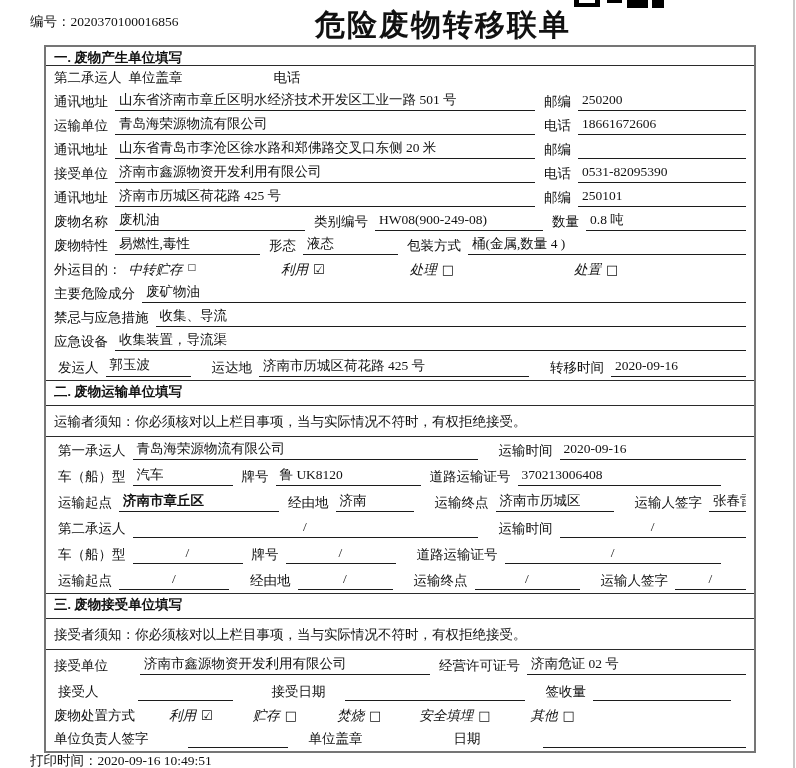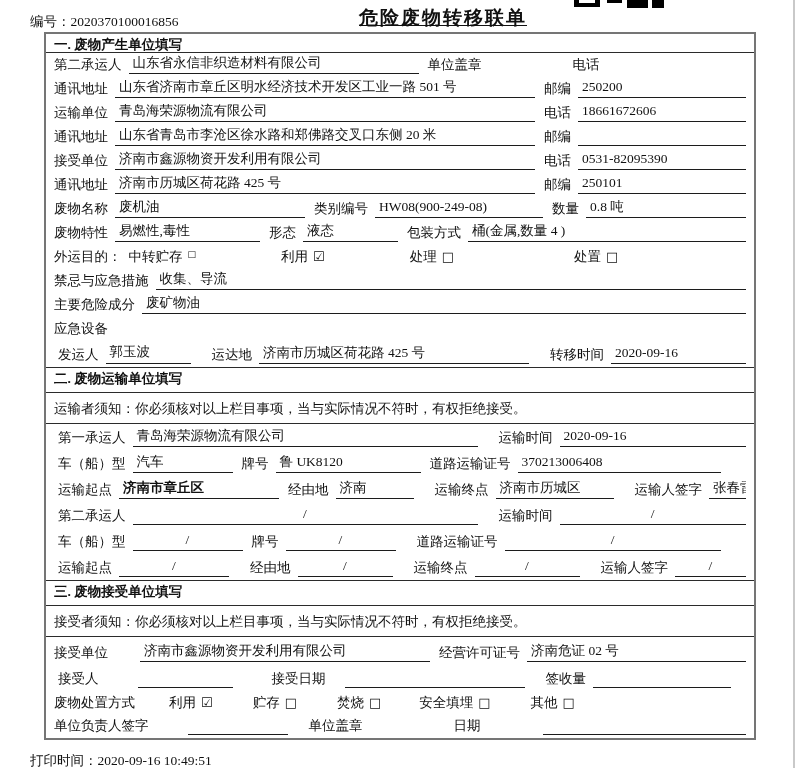--- a/index.html
+++ b/index.html
@@ -13,40 +13,40 @@
   .qr i{position:absolute;background:#000;display:block;}
   .qr .q1{left:0;top:0;width:5px;height:7px;}
   .qr .q2{left:21px;top:0;width:5px;height:7px;}
   .qr .q3{left:0;top:3px;width:26px;height:4px;}
   .qr .q4{left:33px;top:0;width:15px;height:3px;}
   .qr .q5{left:53px;top:0;width:21px;height:8px;}
   .qr .q6{left:78px;top:0;width:12px;height:8px;}
 
   .serial{position:absolute;left:30px;top:13px;white-space:nowrap;}
   .title{position:absolute;left:90px;right:0;top:5px;margin:0;text-align:center;
-         font-size:19px;font-weight:bold;letter-spacing:2px;text-decoration:underline;}
-
-  .form{position:absolute;left:44px;top:32px;width:712px;border:2px solid #757575;
+         font-size:30px;font-weight:bold;letter-spacing:2px;}
+
+  .form{position:absolute;left:44px;top:45px;width:712px;border:2px solid #757575;
         box-sizing:border-box;background:#fff;}
   .sec-h{font-weight:bold;padding:2px 8px 1px;border-bottom:1px solid #2b2b2b;
          height:19px;box-sizing:border-box;}
   .sec-h.bt{border-top:1px solid #2b2b2b;height:26px;}
   .notice{padding:7px 8px 5px;border-bottom:1px solid #2b2b2b;}
 
   .row{display:flex;align-items:flex-end;padding:0 8px 3px;box-sizing:border-box;}
   .row span{line-height:1.25;white-space:nowrap;}
   .h24{height:24px;} .h26{height:26px;padding-left:12px;} .h28{height:28px;} .h23{height:23px;}
   .lab{margin-right:7px;flex:none;}
   .val{border-bottom:1px solid #1c1c1c;padding:0 4px 1px;margin-right:9px;
        box-sizing:border-box;flex:none;overflow:hidden;}
   .fill{flex:1 1 auto;margin-right:0;}
   .slash{text-align:center;}
   .cb{font-family:"DejaVu Sans",sans-serif;font-size:13px;margin-left:5px;flex:none;}
   .cb-sm{font-size:9px;padding-bottom:2px;}
-  .opt{display:inline-flex;align-items:flex-start;flex:none;}
+  .opt{display:inline-flex;align-items:flex-start;flex:none;font-style:italic;}
   .plain{flex:none;}
   .print{position:absolute;left:30px;top:752px;white-space:nowrap;}
 
   
   .w290{width:290px;} .w420{width:420px;} .w190{width:190px;} .w168{width:168px;}
   .w145{width:145px;} .w100{width:100px;} .w110{width:110px;} .w95{width:95px;}
   .w345{width:345px;} .w160{width:160px;font-weight:bold;} .w78{width:78px;} .w118{width:118px;}
   .w105{width:105px;} .w180{width:180px;} .w85{width:85px;font-family:Liberation Mono, monospace;} .w270{width:270px;}
   .ml25{margin-left:25px;} .ml32{margin-left:32px;} .ml12{margin-left:12px;}
   .ml30{margin-left:30px;} .ml55{margin-left:55px;} .mr25{margin-right:25px;}
@@ -70,21 +70,20 @@
 <div class="serial"><span>编号：</span><span>2020370100016856</span></div>
 
 <h1 class="title">危险废物转移联单</h1>
 
 <div class="form">
 
   <div class="sec-h">一. 废物产生单位填写</div>
 
   <div class="row h24">
     <span class="lab">第二承运人</span>
-    <span class="val w290">山东省永信非织造材料有限公司</span>
     <span class="plain w145">单位盖章</span>
     <span class="lab">电话</span>
   </div>
 
   <div class="row h24">
     <span class="lab">通讯地址</span>
     <span class="val w420">山东省济南市章丘区明水经济技术开发区工业一路 501 号</span>
     <span class="lab">邮编</span>
     <span class="val fill">250200</span>
   </div>
@@ -149,31 +148,32 @@
         <span>处理</span>
         <span class="cb">□</span>
       </span>
     <span class="opt ml120">
         <span>处置</span>
         <span class="cb">□</span>
       </span>
   </div>
 
   <div class="row h24">
+    <span class="lab">主要危险成分</span>
+    <span class="val fill">废矿物油</span>
+  </div>
+
+  <div class="row h24">
     <span class="lab">禁忌与应急措施</span>
     <span class="val fill">收集、导流</span>
   </div>
 
   <div class="row h24">
-    <span class="lab">主要危险成分</span>
-    <span class="val fill">废矿物油</span>
-  </div>
-
-  <div class="row h24">
     <span class="lab">应急设备</span>
+    <span class="val fill">收集装置，导流渠</span>
   </div>
 
   <div class="row h26">
     <span class="lab">发运人</span>
     <span class="val w85">郭玉波</span>
     <span class="lab ml12">运达地</span>
     <span class="val w270">济南市历城区荷花路 425 号</span>
     <span class="lab ml12">转移时间</span>
     <span class="val fill">2020-09-16</span>
   </div>

